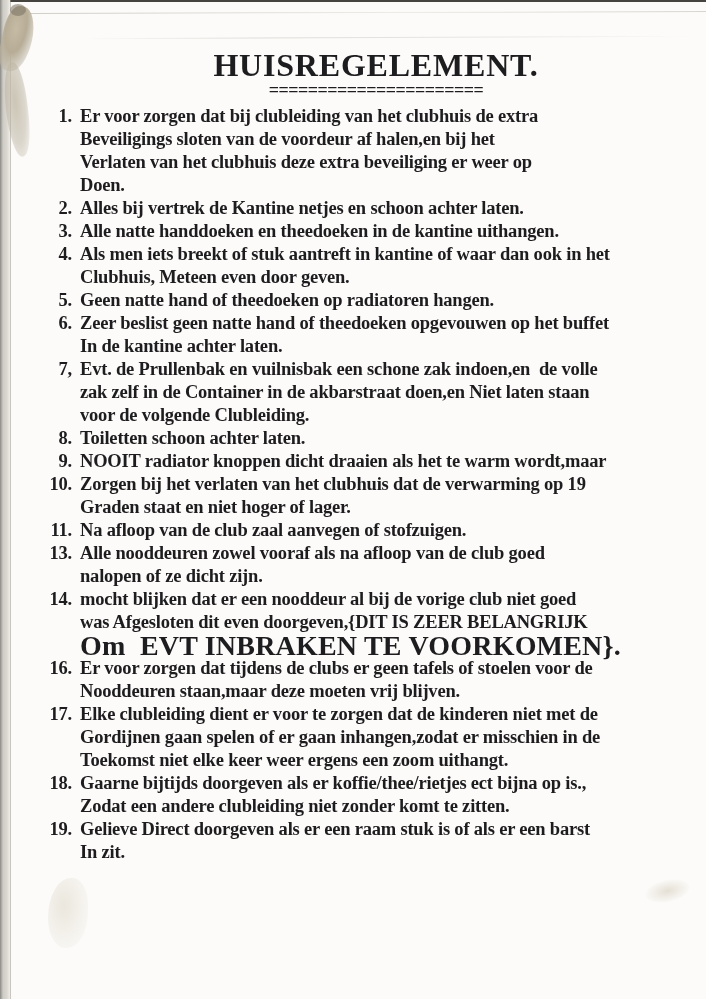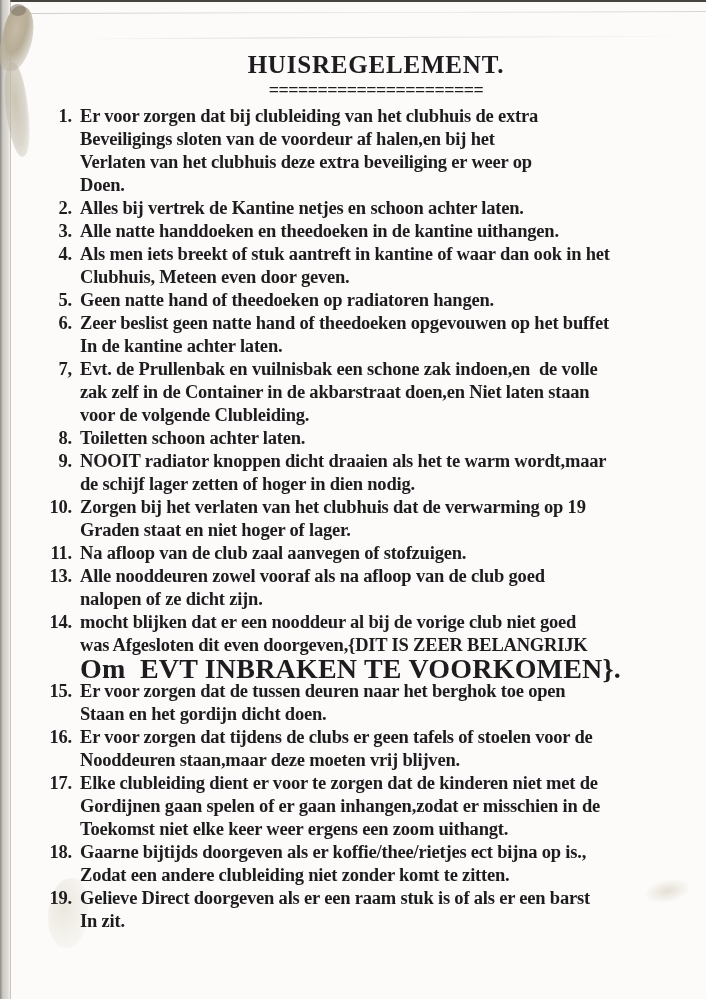--- a/index.html
+++ b/index.html
@@ -73,21 +73,21 @@
   }
 
   
   .content {
     position: absolute; left: 46px; top: 50px; width: 660px;
     color: var(--ink, #1d1c1e);
   }
   .doc-title {
     text-align: center;
     font-weight: bold;
-    font-size: 25px;
+    font-size: 32px;
     line-height: 30px;
     letter-spacing: 0.8px;
   }
   .doc-title-underline {
     text-align: center;
     font-weight: bold;
     font-size: 18px;
     line-height: 16px;
     letter-spacing: -0.5px;
     margin-top: 2px;
@@ -189,21 +189,20 @@
       <div class="rule">
         <span class="num">8.</span>
         <div class="lines">
           <div class="line">Toiletten schoon achter laten.</div>
         </div>
       </div>
       <div class="rule">
         <span class="num">9.</span>
         <div class="lines">
           <div class="line">NOOIT radiator knoppen dicht draaien als het te warm wordt,maar</div>
-          <div class="line">de schijf lager zetten of hoger in dien nodig.</div>
         </div>
       </div>
       <div class="rule">
         <span class="num">10.</span>
         <div class="lines">
           <div class="line">Zorgen bij het verlaten van het clubhuis dat de verwarming op 19</div>
           <div class="line">Graden staat en niet hoger of lager.</div>
         </div>
       </div>
       <div class="rule">
@@ -221,27 +220,20 @@
       </div>
       <div class="rule">
         <span class="num">14.</span>
         <div class="lines">
           <div class="line">mocht blijken dat er een nooddeur al bij de vorige club niet goed</div>
           <div class="line">was Afgesloten dit even doorgeven,{DIT IS ZEER BELANGRIJK</div>
           <div class="line large">Om  EVT INBRAKEN TE VOORKOMEN}.</div>
         </div>
       </div>
       <div class="rule">
-        <span class="num">15.</span>
-        <div class="lines">
-          <div class="line">Er voor zorgen dat de tussen deuren naar het berghok toe open</div>
-          <div class="line">Staan en het gordijn dicht doen.</div>
-        </div>
-      </div>
-      <div class="rule">
         <span class="num">16.</span>
         <div class="lines">
           <div class="line">Er voor zorgen dat tijdens de clubs er geen tafels of stoelen voor de</div>
           <div class="line">Nooddeuren staan,maar deze moeten vrij blijven.</div>
         </div>
       </div>
       <div class="rule">
         <span class="num">17.</span>
         <div class="lines">
           <div class="line">Elke clubleiding dient er voor te zorgen dat de kinderen niet met de</div>

